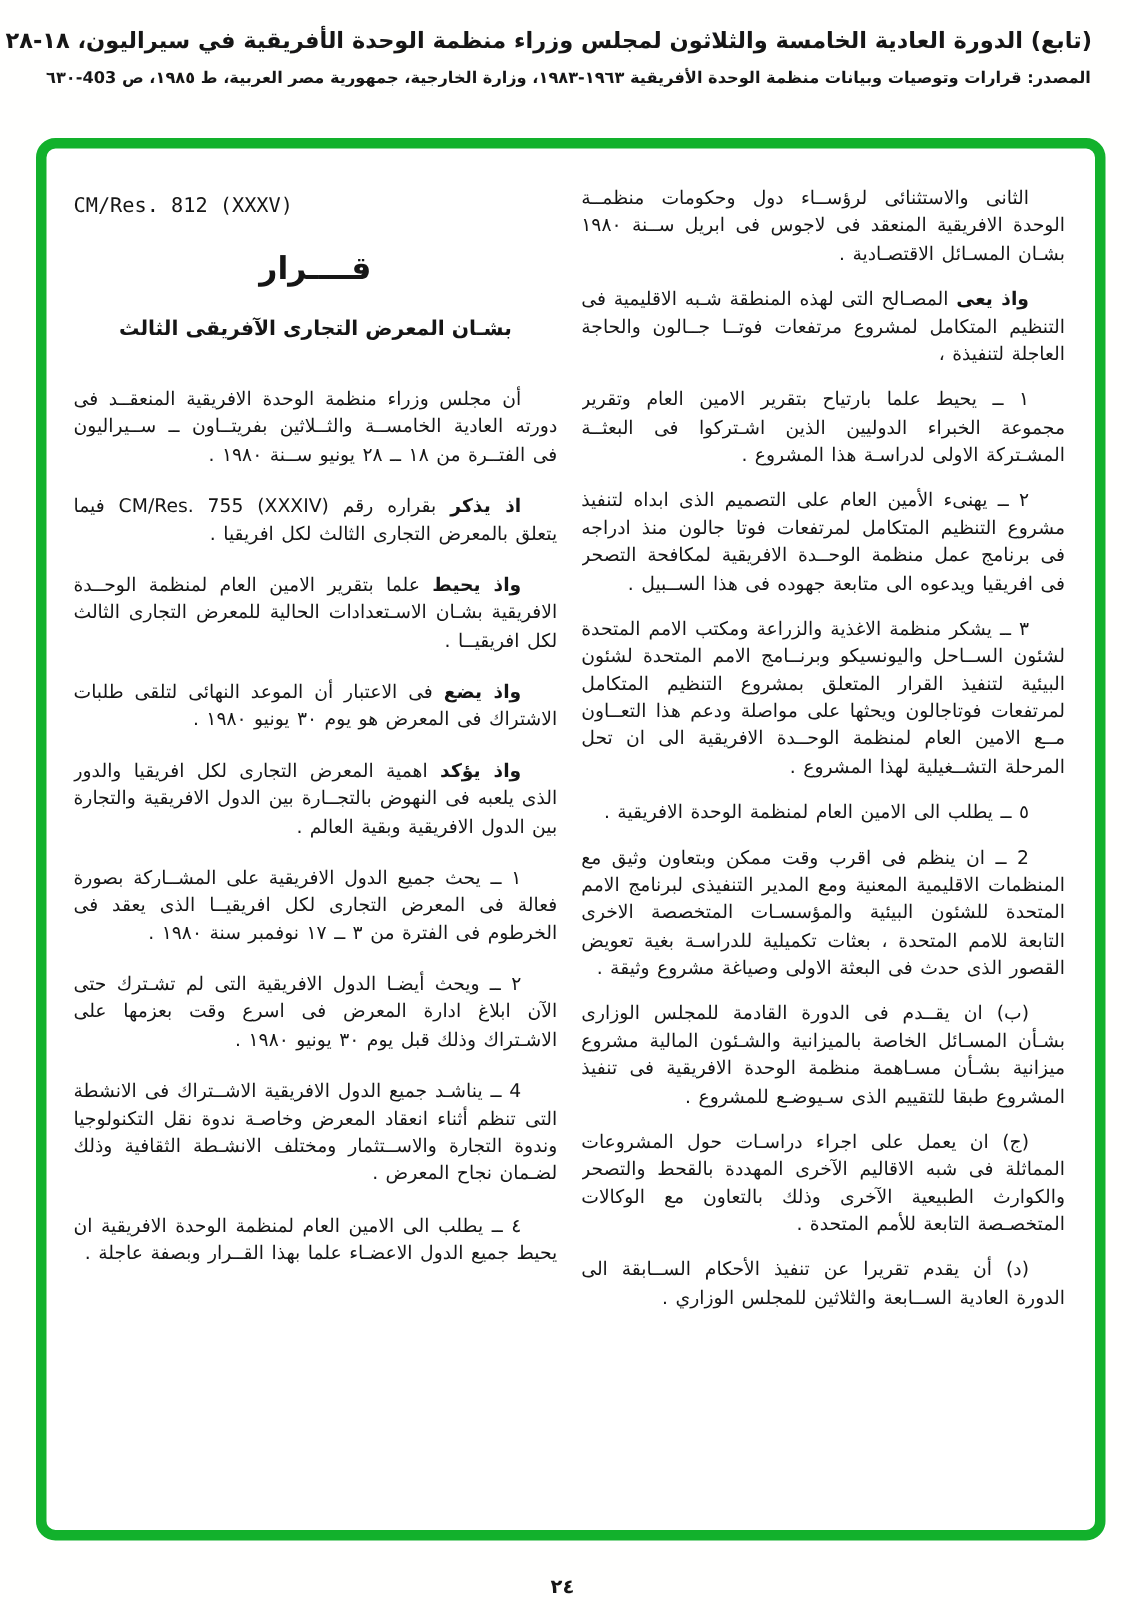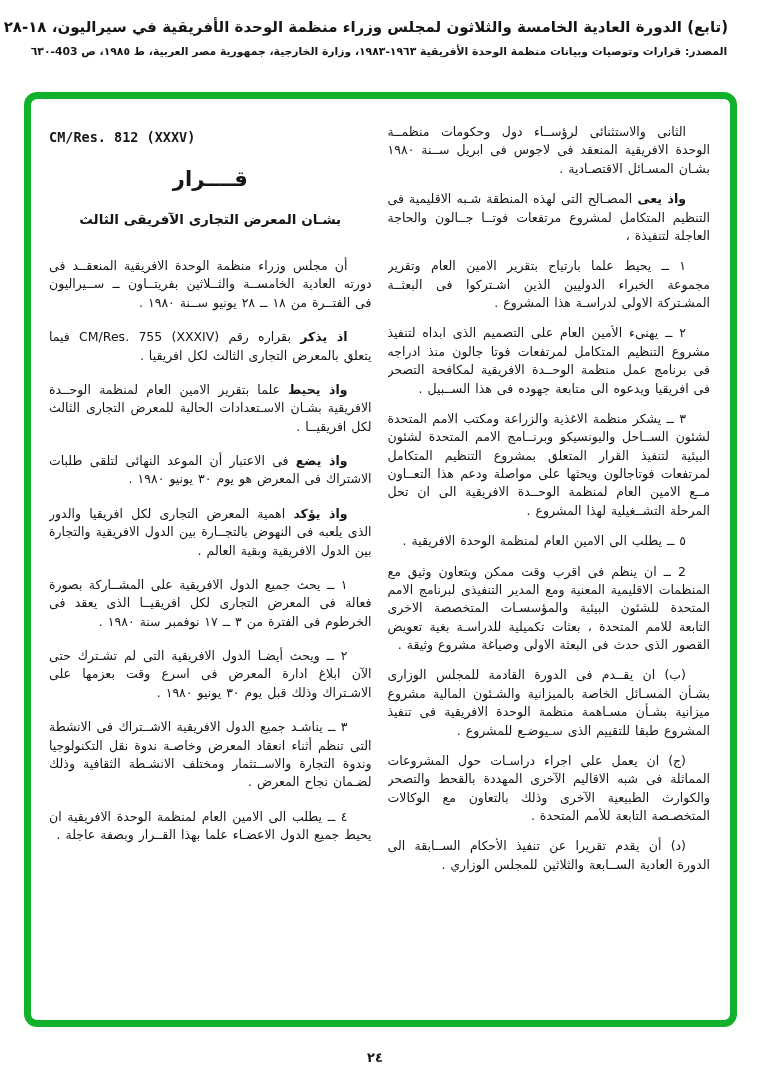--- a/index.html
+++ b/index.html
@@ -54,21 +54,21 @@
     text-indent: 24px;
     margin: 0 0 12px 0;
     word-spacing: 1px;
   }
   .col-left .para { margin-bottom: 16px; }
   .para b.lead { font-weight: bold; }
   
   .doc-ref {
     direction: ltr; text-align: left;
     font-family: "DejaVu Sans Mono", monospace;
-    font-size: 13.5px; font-weight: bold;
+    font-size: 13.5px; font-weight: normal;
     margin: 6px 0 22px 0;
   }
   .res-title {
     text-align: center; font-weight: bold;
     font-size: 21px; margin: 0 0 20px 0;
   }
   .res-subtitle {
     text-align: center; font-weight: bold;
     font-size: 13.5px; margin: 0 0 30px 0;
   }
@@ -107,21 +107,21 @@
       <p class="doc-ref">CM/Res. 812 (XXXV)</p>
       <p class="res-title">قــــرار</p>
       <p class="res-subtitle">بشـان المعرض التجارى الآفريقى الثالث</p>
       <p class="para"><span>أن مجلس وزراء منظمة الوحدة الافريقية المنعقــد فى دورته العادية الخامســة والثــلاثين بفريتــاون ــ ســيراليون فى الفتــرة من ١٨ ــ ٢٨ يونيو ســنة ١٩٨٠ .</span></p>
       <p class="para"><b class="lead">اذ يذكر</b> <span>بقراره رقم CM/Res. 755 (XXXIV) فيما يتعلق بالمعرض التجارى الثالث لكل افريقيا .</span></p>
       <p class="para"><b class="lead">واذ يحيط</b> <span>علما بتقرير الامين العام لمنظمة الوحــدة الافريقية بشـان الاسـتعدادات الحالية للمعرض التجارى الثالث لكل افريقيــا .</span></p>
       <p class="para"><b class="lead">واذ يضع</b> <span>فى الاعتبار أن الموعد النهائى لتلقى طلبات الاشتراك فى المعرض هو يوم ٣٠ يونيو ١٩٨٠ .</span></p>
       <p class="para"><b class="lead">واذ يؤكد</b> <span>اهمية المعرض التجارى لكل افريقيا والدور الذى يلعبه فى النهوض بالتجــارة بين الدول الافريقية والتجارة بين الدول الافريقية وبقية العالم .</span></p>
       <p class="para"><span>١ ــ يحث جميع الدول الافريقية على المشــاركة بصورة فعالة فى المعرض التجارى لكل افريقيــا الذى يعقد فى الخرطوم فى الفترة من ٣ ــ ١٧ نوفمبر سنة ١٩٨٠ .</span></p>
       <p class="para"><span>٢ ــ ويحث أيضـا الدول الافريقية التى لم تشـترك حتى الآن ابلاغ ادارة المعرض فى اسرع وقت بعزمها على الاشـتراك وذلك قبل يوم ٣٠ يونيو ١٩٨٠ .</span></p>
-      <p class="para"><span>٣ ــ يناشـد جميع الدول الافريقية الاشــتراك فى الانشطة التى تنظم أثناء انعقاد المعرض وخاصـة ندوة نقل التكنولوجيا وندوة التجارة والاســتثمار ومختلف الانشـطة الثقافية وذلك لضـمان نجاح المعرض .</span></p>
+      <p class="para"><span>4 ــ يناشـد جميع الدول الافريقية الاشــتراك فى الانشطة التى تنظم أثناء انعقاد المعرض وخاصـة ندوة نقل التكنولوجيا وندوة التجارة والاســتثمار ومختلف الانشـطة الثقافية وذلك لضـمان نجاح المعرض .</span></p>
       <p class="para"><span>٤ ــ يطلب الى الامين العام لمنظمة الوحدة الافريقية ان يحيط جميع الدول الاعضـاء علما بهذا القــرار وبصفة عاجلة .</span></p>
     </div>
 
   </div>
 </div>
 
 <div class="page-footer">
   <span class="page-number">٢٤</span>
 </div>
 

